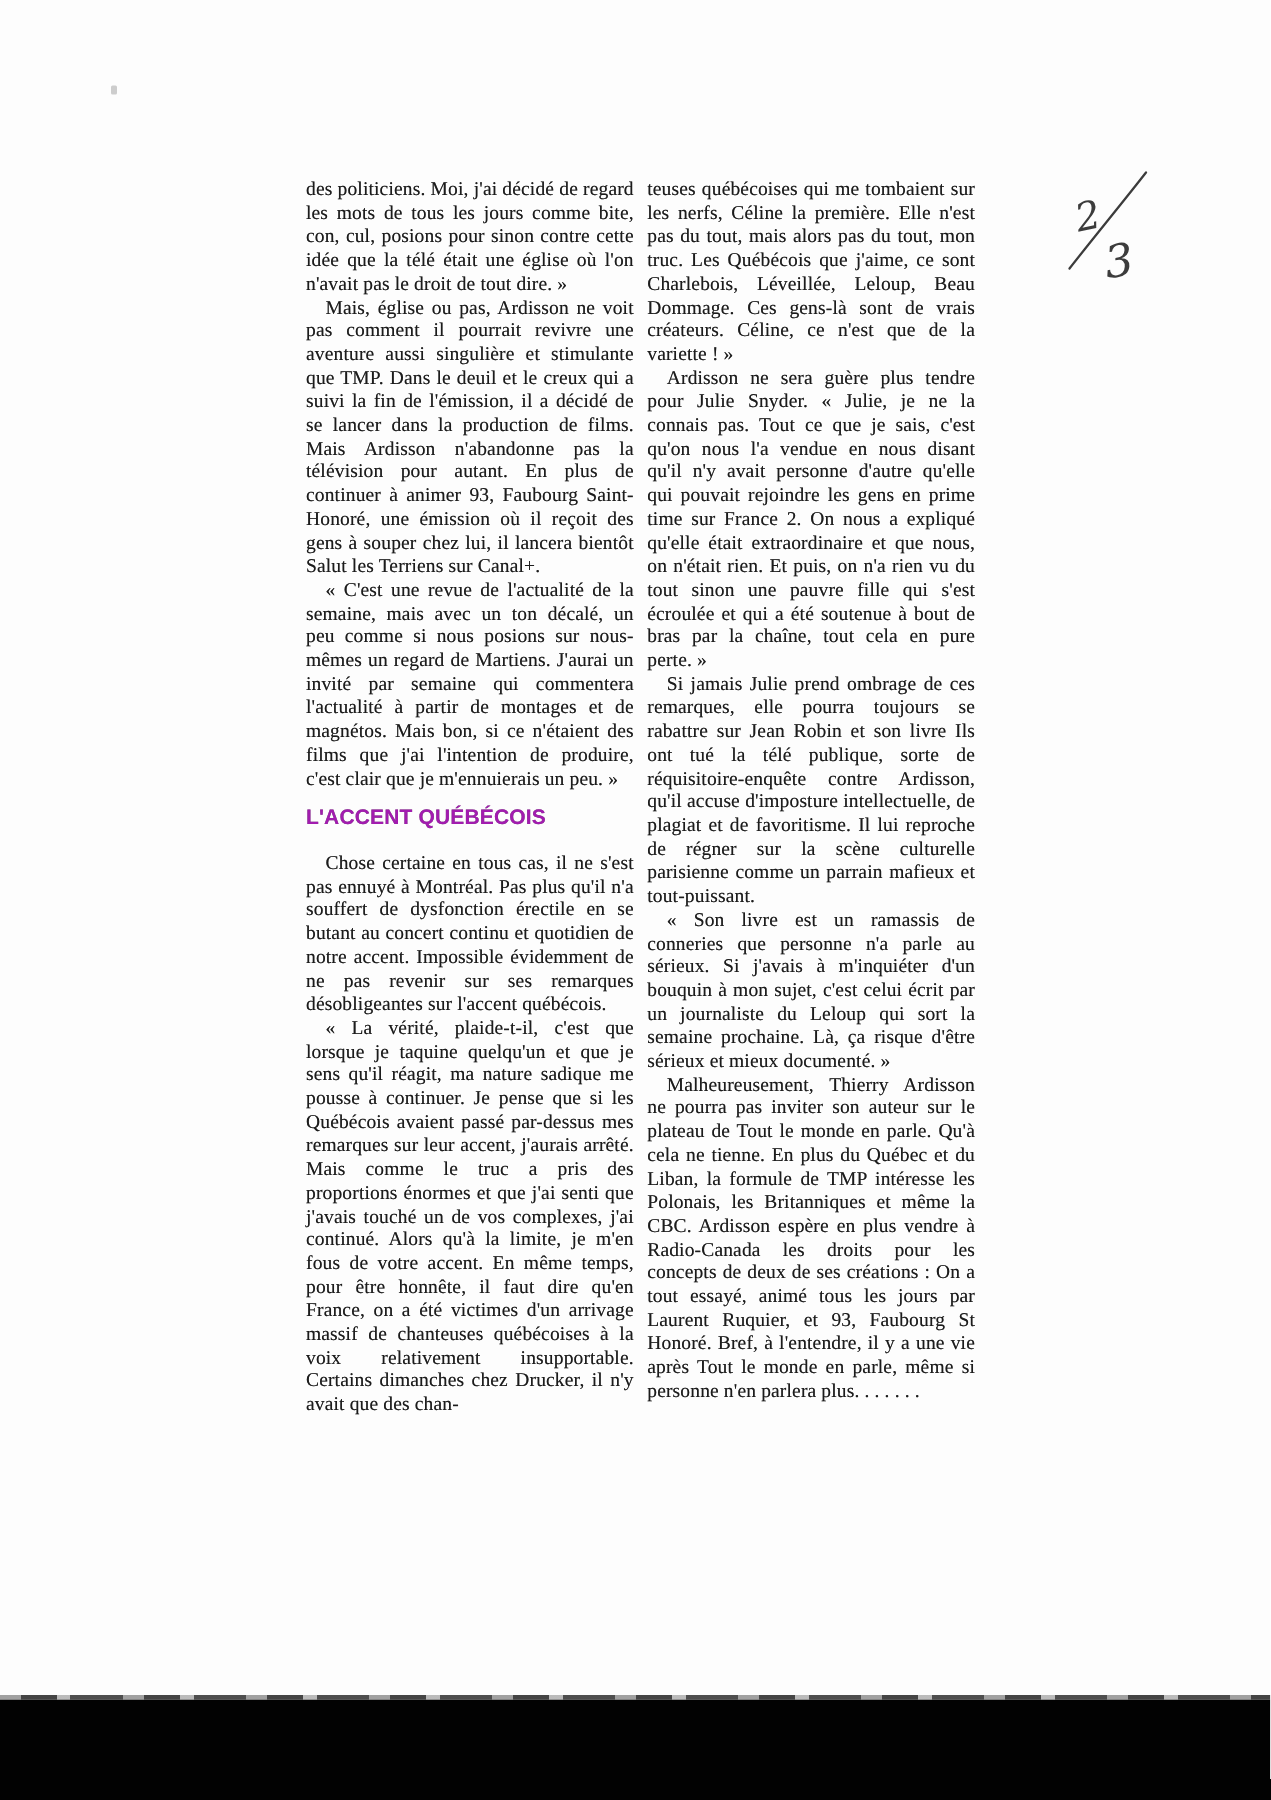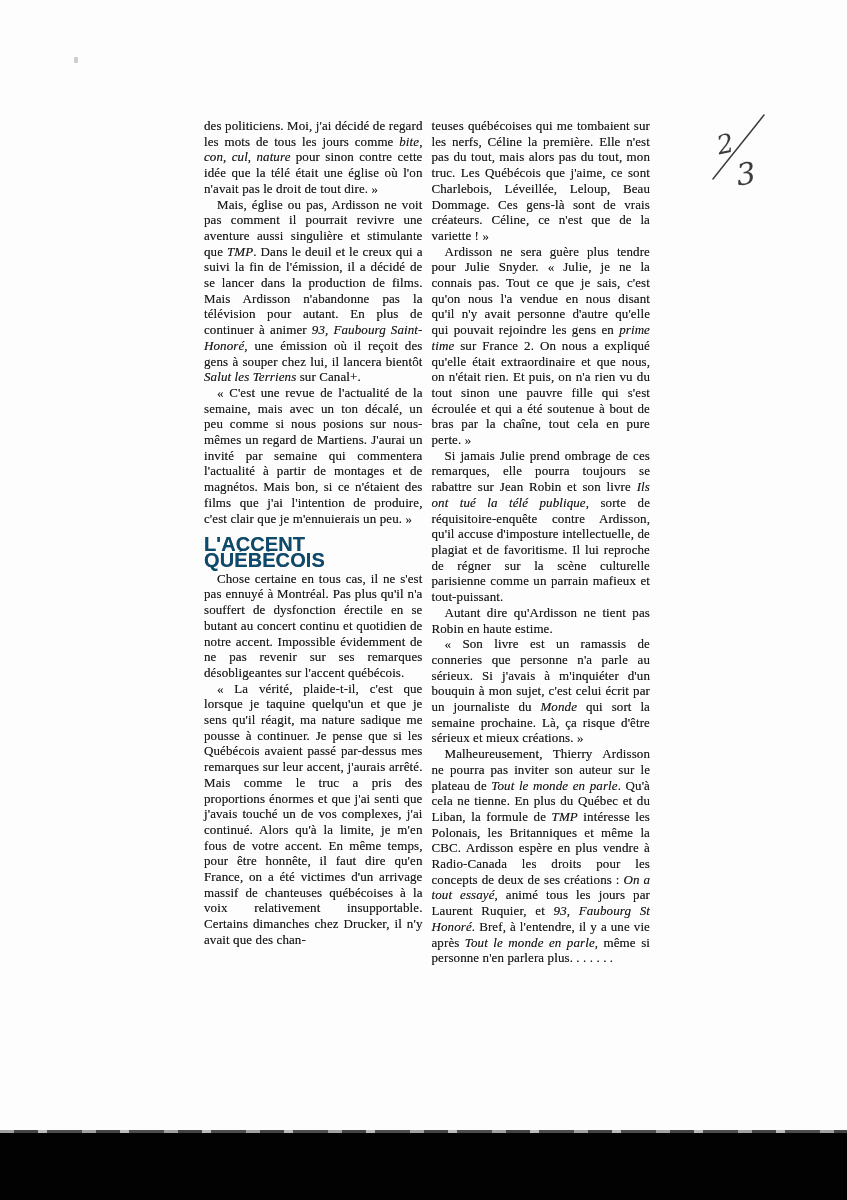--- a/index.html
+++ b/index.html
@@ -23,28 +23,28 @@
     width: 219px;
     text-align: justify;
     font-size: 13px;
     line-height: 15.7px;
     color: #1c1c1c;
     letter-spacing: 0.1px;
     text-shadow: 0 0 0.4px rgba(10,10,10,0.55);
   }
   .para { margin: 0; hyphens: none; }
   .para.indent { text-indent: 13px; }
-  .it { font-style: italic; }
+  .it { }
   .subhead {
     font-family: "Liberation Sans", sans-serif;
-    font-size: 20px;
+    font-size: 14px;
     font-weight: 700;
     letter-spacing: 0.1px;
-    color: #0c4a6e;
-    margin: 11px 0 2px 0;
+    color: #a21caf;
+    margin: 11px 0 14px 0;
     text-align: left;
   }
   .annotation {
     position: absolute;
     left: 700px;
     top: 106px;
     width: 88px;
     height: 88px;
   }
   .hw {
@@ -94,32 +94,31 @@
   <div class="speck"></div>
 
   <svg class="annotation" viewBox="0 0 88 88" xmlns="http://www.w3.org/2000/svg">
     <text class="hw hw-num" x="17" y="47" transform="rotate(-12 25 38)">2</text>
     <path class="hw-slash" d="M13 73 C 27 55, 50 27, 64 9"></path>
     <text class="hw hw-den" x="36" y="78" transform="rotate(-8 48 64)">3</text>
   </svg>
 
   <div class="article">
     <div class="col">
-        <p class="para"><span>des politiciens. Moi, j'ai décidé de regard les mots de tous les jours comme </span><span class="it">bite</span><span>, </span><span class="it">con</span><span>, </span><span class="it">cul</span><span>, </span><span class="it">nature</span><span> pour sinon contre cette idée que la télé était une église où l'on n'avait pas le droit de tout dire. »</span></p>
+        <p class="para"><span>des politiciens. Moi, j'ai décidé de regard les mots de tous les jours comme </span><span class="it">bite</span><span>, </span><span class="it">con</span><span>, </span><span class="it">cul</span><span>, </span><span class="it">posions</span><span> pour sinon contre cette idée que la télé était une église où l'on n'avait pas le droit de tout dire. »</span></p>
         <p class="para indent"><span>Mais, église ou pas, Ardisson ne voit pas comment il pourrait revivre une aventure aussi singulière et stimulante que </span><span class="it">TMP</span><span>. Dans le deuil et le creux qui a suivi la fin de l'émission, il a décidé de se lancer dans la production de films. Mais Ardisson n'abandonne pas la télévision pour autant. En plus de continuer à animer </span><span class="it">93, Faubourg Saint-Honoré</span><span>, une émission où il reçoit des gens à souper chez lui, il lancera bientôt </span><span class="it">Salut les Terriens</span><span> sur Canal+.</span></p>
         <p class="para indent"><span>« C'est une revue de l'actualité de la semaine, mais avec un ton décalé, un peu comme si nous posions sur nous-mêmes un regard de Martiens. J'aurai un invité par semaine qui commentera l'actualité à partir de montages et de magnétos. Mais bon, si ce n'étaient des films que j'ai l'intention de produire, c'est clair que je m'ennuierais un peu. »</span></p>
         <h3 class="subhead">L'ACCENT QUÉBÉCOIS</h3>
         <p class="para indent"><span>Chose certaine en tous cas, il ne s'est pas ennuyé à Montréal. Pas plus qu'il n'a souffert de dysfonction érectile en se butant au concert continu et quotidien de notre accent. Impossible évidemment de ne pas revenir sur ses remarques désobligeantes sur l'accent québécois.</span></p>
         <p class="para indent"><span>« La vérité, plaide-t-il, c'est que lorsque je taquine quelqu'un et que je sens qu'il réagit, ma nature sadique me pousse à continuer. Je pense que si les Québécois avaient passé par-dessus mes remarques sur leur accent, j'aurais arrêté. Mais comme le truc a pris des proportions énormes et que j'ai senti que j'avais touché un de vos complexes, j'ai continué. Alors qu'à la limite, je m'en fous de votre accent. En même temps, pour être honnête, il faut dire qu'en France, on a été victimes d'un arrivage massif de chanteuses québécoises à la voix relativement insupportable. Certains dimanches chez Drucker, il n'y avait que des chan-</span></p>
       </div>
     <div class="col">
         <p class="para"><span>teuses québécoises qui me tombaient sur les nerfs, Céline la première. Elle n'est pas du tout, mais alors pas du tout, mon truc. Les Québécois que j'aime, ce sont Charlebois, Léveillée, Leloup, Beau Dommage. Ces gens-là sont de vrais créateurs. Céline, ce n'est que de la variette ! »</span></p>
         <p class="para indent"><span>Ardisson ne sera guère plus tendre pour Julie Snyder. « Julie, je ne la connais pas. Tout ce que je sais, c'est qu'on nous l'a vendue en nous disant qu'il n'y avait personne d'autre qu'elle qui pouvait rejoindre les gens en </span><span class="it">prime time</span><span> sur France 2. On nous a expliqué qu'elle était extraordinaire et que nous, on n'était rien. Et puis, on n'a rien vu du tout sinon une pauvre fille qui s'est écroulée et qui a été soutenue à bout de bras par la chaîne, tout cela en pure perte. »</span></p>
         <p class="para indent"><span>Si jamais Julie prend ombrage de ces remarques, elle pourra toujours se rabattre sur Jean Robin et son livre </span><span class="it">Ils ont tué la télé publique</span><span>, sorte de réquisitoire-enquête contre Ardisson, qu'il accuse d'imposture intellectuelle, de plagiat et de favoritisme. Il lui reproche de régner sur la scène culturelle parisienne comme un parrain mafieux et tout-puissant.</span></p>
-        <p class="para indent"><span>Autant dire qu'Ardisson ne tient pas Robin en haute estime.</span></p>
-        <p class="para indent"><span>« Son livre est un ramassis de conneries que personne n'a parle au sérieux. Si j'avais à m'inquiéter d'un bouquin à mon sujet, c'est celui écrit par un journaliste du </span><span class="it">Monde</span><span> qui sort la semaine prochaine. Là, ça risque d'être sérieux et mieux créations. »</span></p>
+        <p class="para indent"><span>« Son livre est un ramassis de conneries que personne n'a parle au sérieux. Si j'avais à m'inquiéter d'un bouquin à mon sujet, c'est celui écrit par un journaliste du </span><span class="it">Leloup</span><span> qui sort la semaine prochaine. Là, ça risque d'être sérieux et mieux documenté. »</span></p>
         <p class="para indent"><span>Malheureusement, Thierry Ardisson ne pourra pas inviter son auteur sur le plateau de </span><span class="it">Tout le monde en parle</span><span>. Qu'à cela ne tienne. En plus du Québec et du Liban, la formule de </span><span class="it">TMP</span><span> intéresse les Polonais, les Britanniques et même la CBC. Ardisson espère en plus vendre à Radio-Canada les droits pour les concepts de deux de ses créations : </span><span class="it">On a tout essayé</span><span>, animé tous les jours par Laurent Ruquier, et </span><span class="it">93, Faubourg St Honoré</span><span>. Bref, à l'entendre, il y a une vie après </span><span class="it">Tout le monde en parle</span><span>, même si personne n'en parlera plus. . .  . . . .</span></p>
       </div>
   </div>
 
   <div class="black-band"></div>
 
 </div>
 
 </body></html>

